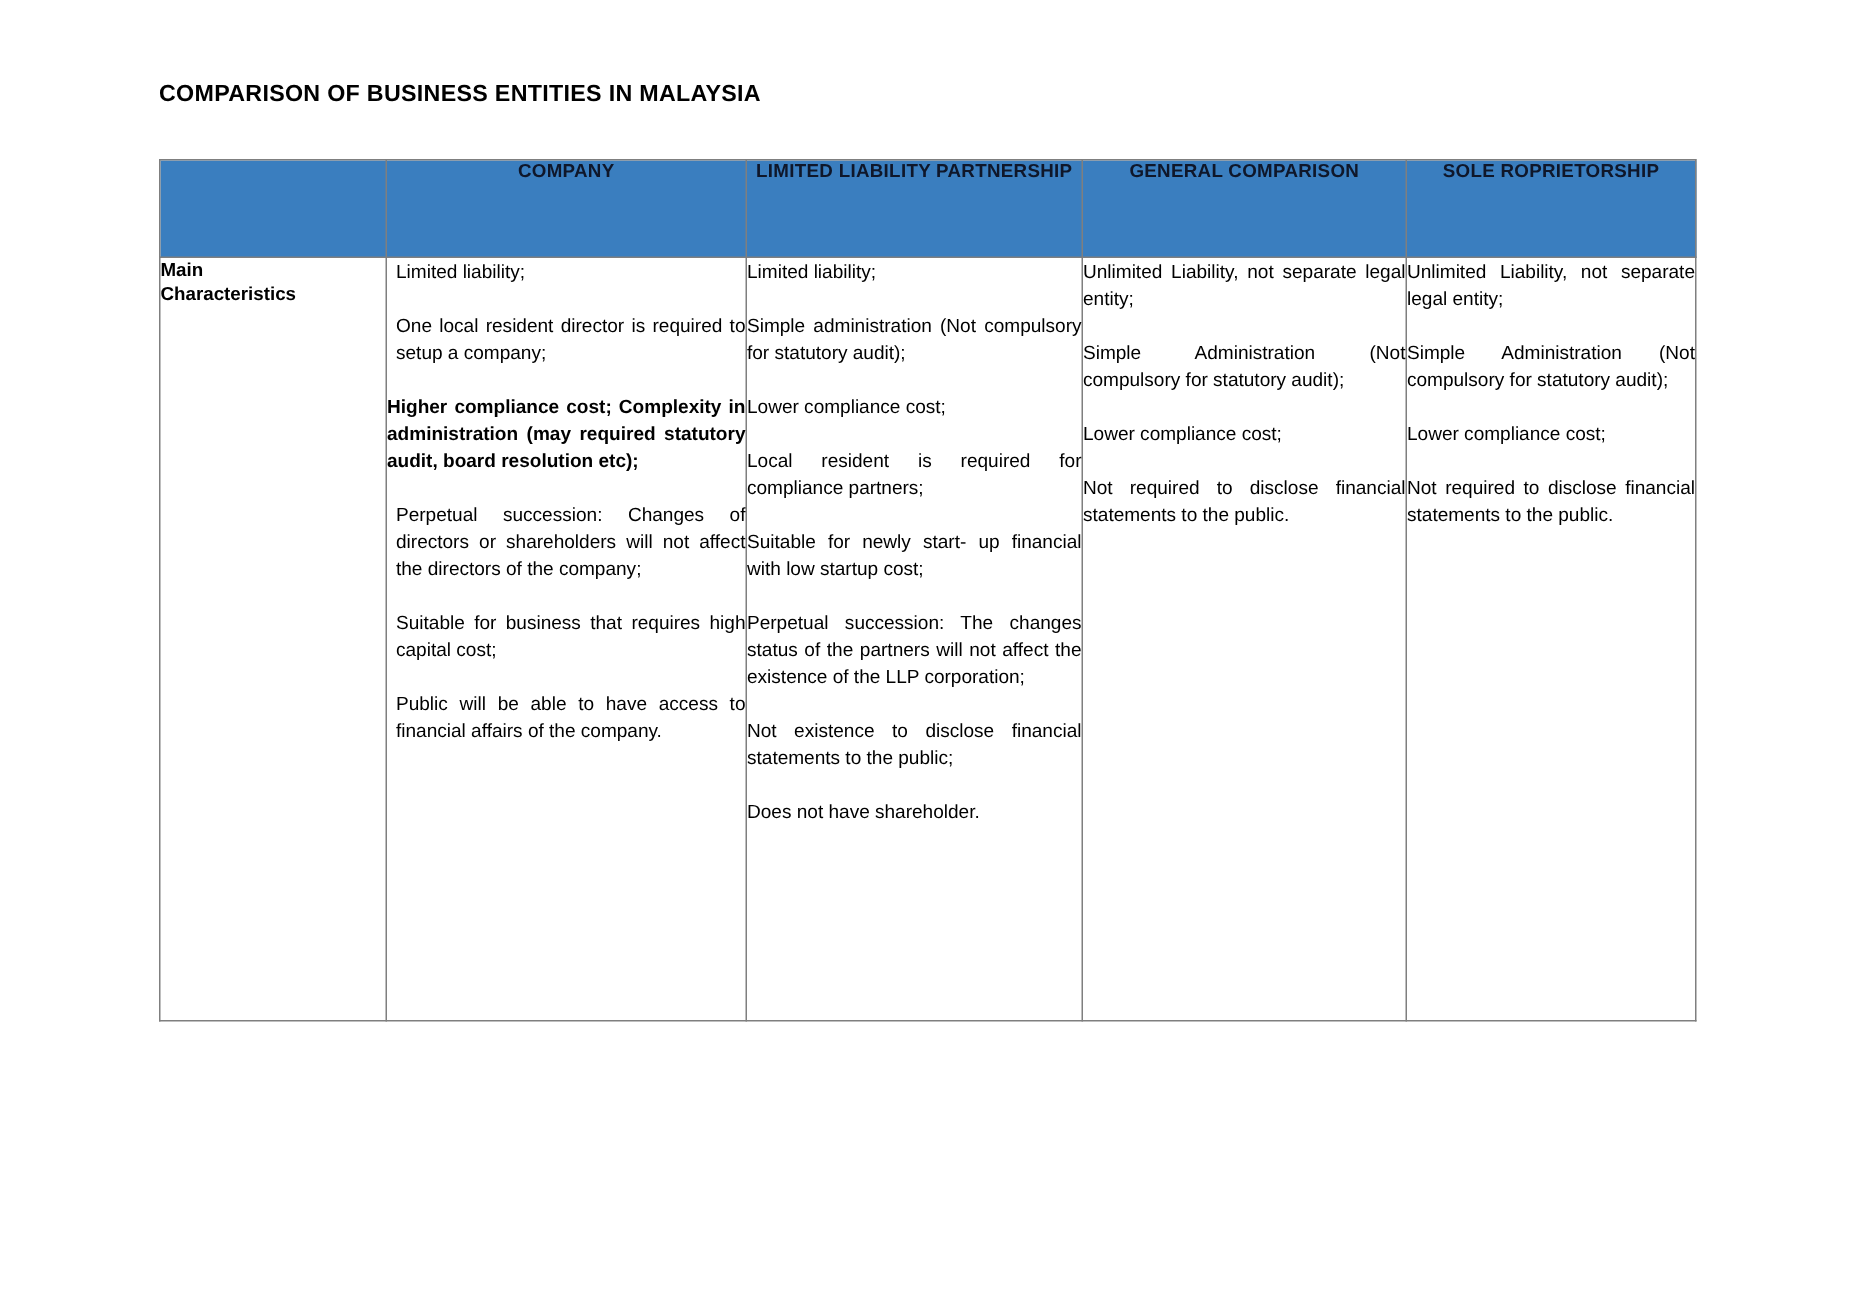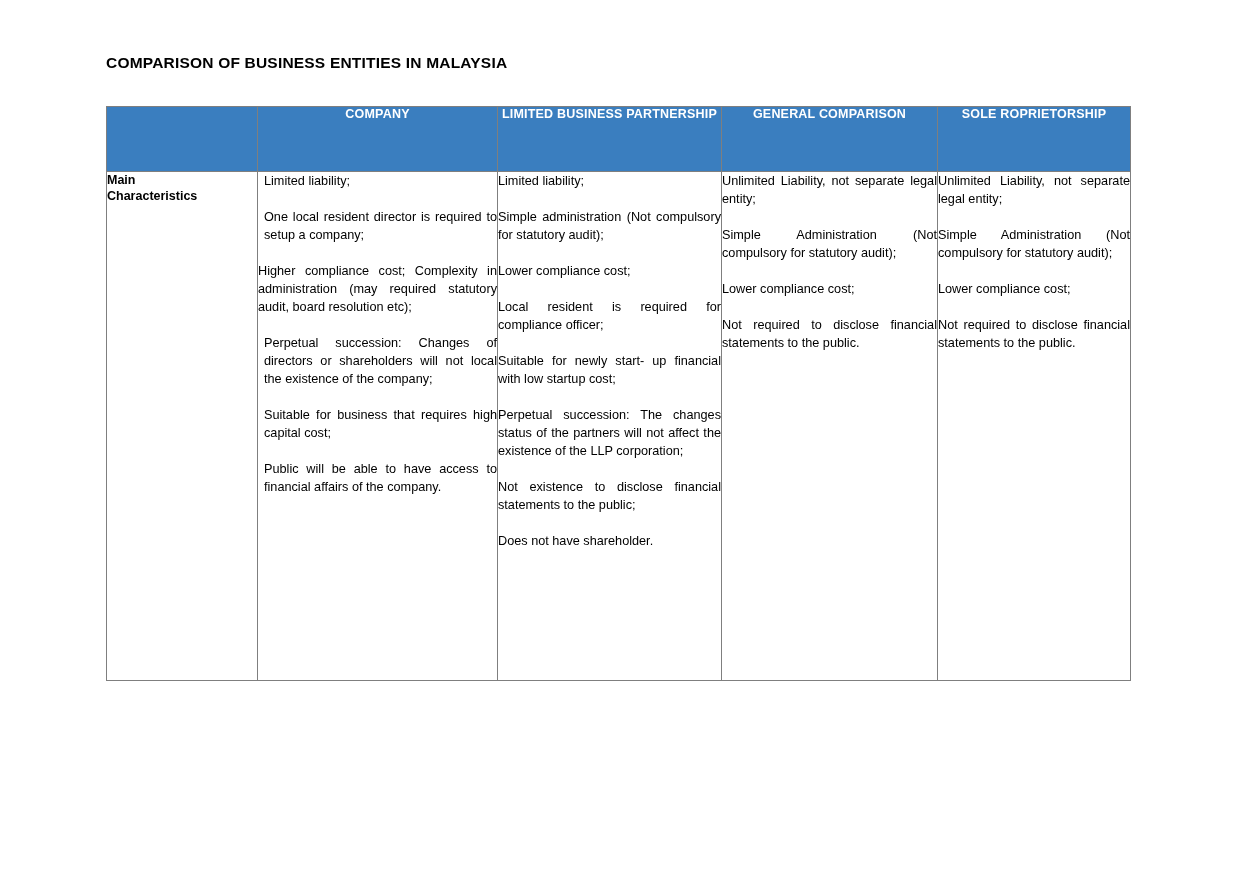--- a/index.html
+++ b/index.html
@@ -37,21 +37,21 @@
     border-collapse: collapse;
     table-layout: fixed;
   }
   table.comparison td, table.comparison th {
     border: 1px solid #7f7f7f;
     vertical-align: top;
     padding: 0;
   }
   thead th {
     background: #3a7ebf;
-    color: #ffffff;
+    color: #0f172a;
     font-size: 12.5px;
     font-weight: bold;
     text-align: center;
     height: 64px;
     vertical-align: middle;
     padding: 4px 6px;
     line-height: 1.25;
     letter-spacing: 0.2px;
   }
   thead th.blank-head {
@@ -83,20 +83,21 @@
   }
   td.cell p:last-child {
     margin-bottom: 0;
   }
   
   td.cell.indent p {
     padding-left: 6px;
   }
   td.cell.indent p.noindent {
     padding-left: 0;
+    font-weight: bold;
   }
   .body-row td { height: 508px; }
 </style>
 </head>
 <body>
 
 <div class="page">
 
   <div class="doc-title">COMPARISON OF BUSINESS ENTITIES IN MALAYSIA</div>
 
@@ -105,44 +106,44 @@
       <col class="col-1">
       <col class="col-2">
       <col class="col-3">
       <col class="col-4">
       <col class="col-5">
     </colgroup>
     <thead>
       <tr>
         <th class="blank-head"></th>
         <th>COMPANY</th>
-        <th>LIMITED BUSINESS PARTNERSHIP</th>
+        <th>LIMITED LIABILITY PARTNERSHIP</th>
         <th>GENERAL COMPARISON</th>
         <th>SOLE ROPRIETORSHIP</th>
       </tr>
     </thead>
     <tbody>
       <tr class="body-row">
         <td class="row-label">Main
 Characteristics</td>
 
         <td class="cell indent">
           <p>Limited liability;</p>
           <p>One local resident director is required to setup a company;</p>
           <p class="noindent">Higher compliance cost; Complexity in administration (may required statutory audit, board resolution etc);</p>
-          <p>Perpetual succession: Changes of directors or shareholders will not local the existence of the company;</p>
+          <p>Perpetual succession: Changes of directors or shareholders will not affect the directors of the company;</p>
           <p>Suitable for business that requires high capital cost;</p>
           <p>Public will be able to have access to  financial affairs of the company.</p>
         </td>
 
         <td class="cell">
           <p>Limited liability;</p>
           <p>Simple administration (Not compulsory for statutory audit);</p>
           <p>Lower compliance cost;</p>
-          <p>Local resident is required for compliance officer;</p>
+          <p>Local resident is required for compliance partners;</p>
           <p>Suitable for newly start- up financial with low startup cost;</p>
           <p>Perpetual succession: The changes status of the partners will not affect the existence of the LLP corporation;</p>
           <p>Not existence to disclose financial statements to the public;</p>
           <p>Does not have shareholder.</p>
         </td>
 
         <td class="cell">
           <p>Unlimited Liability, not separate legal entity;</p>
           <p>Simple Administration (Not compulsory for statutory audit);</p>
           <p>Lower compliance cost;</p>

